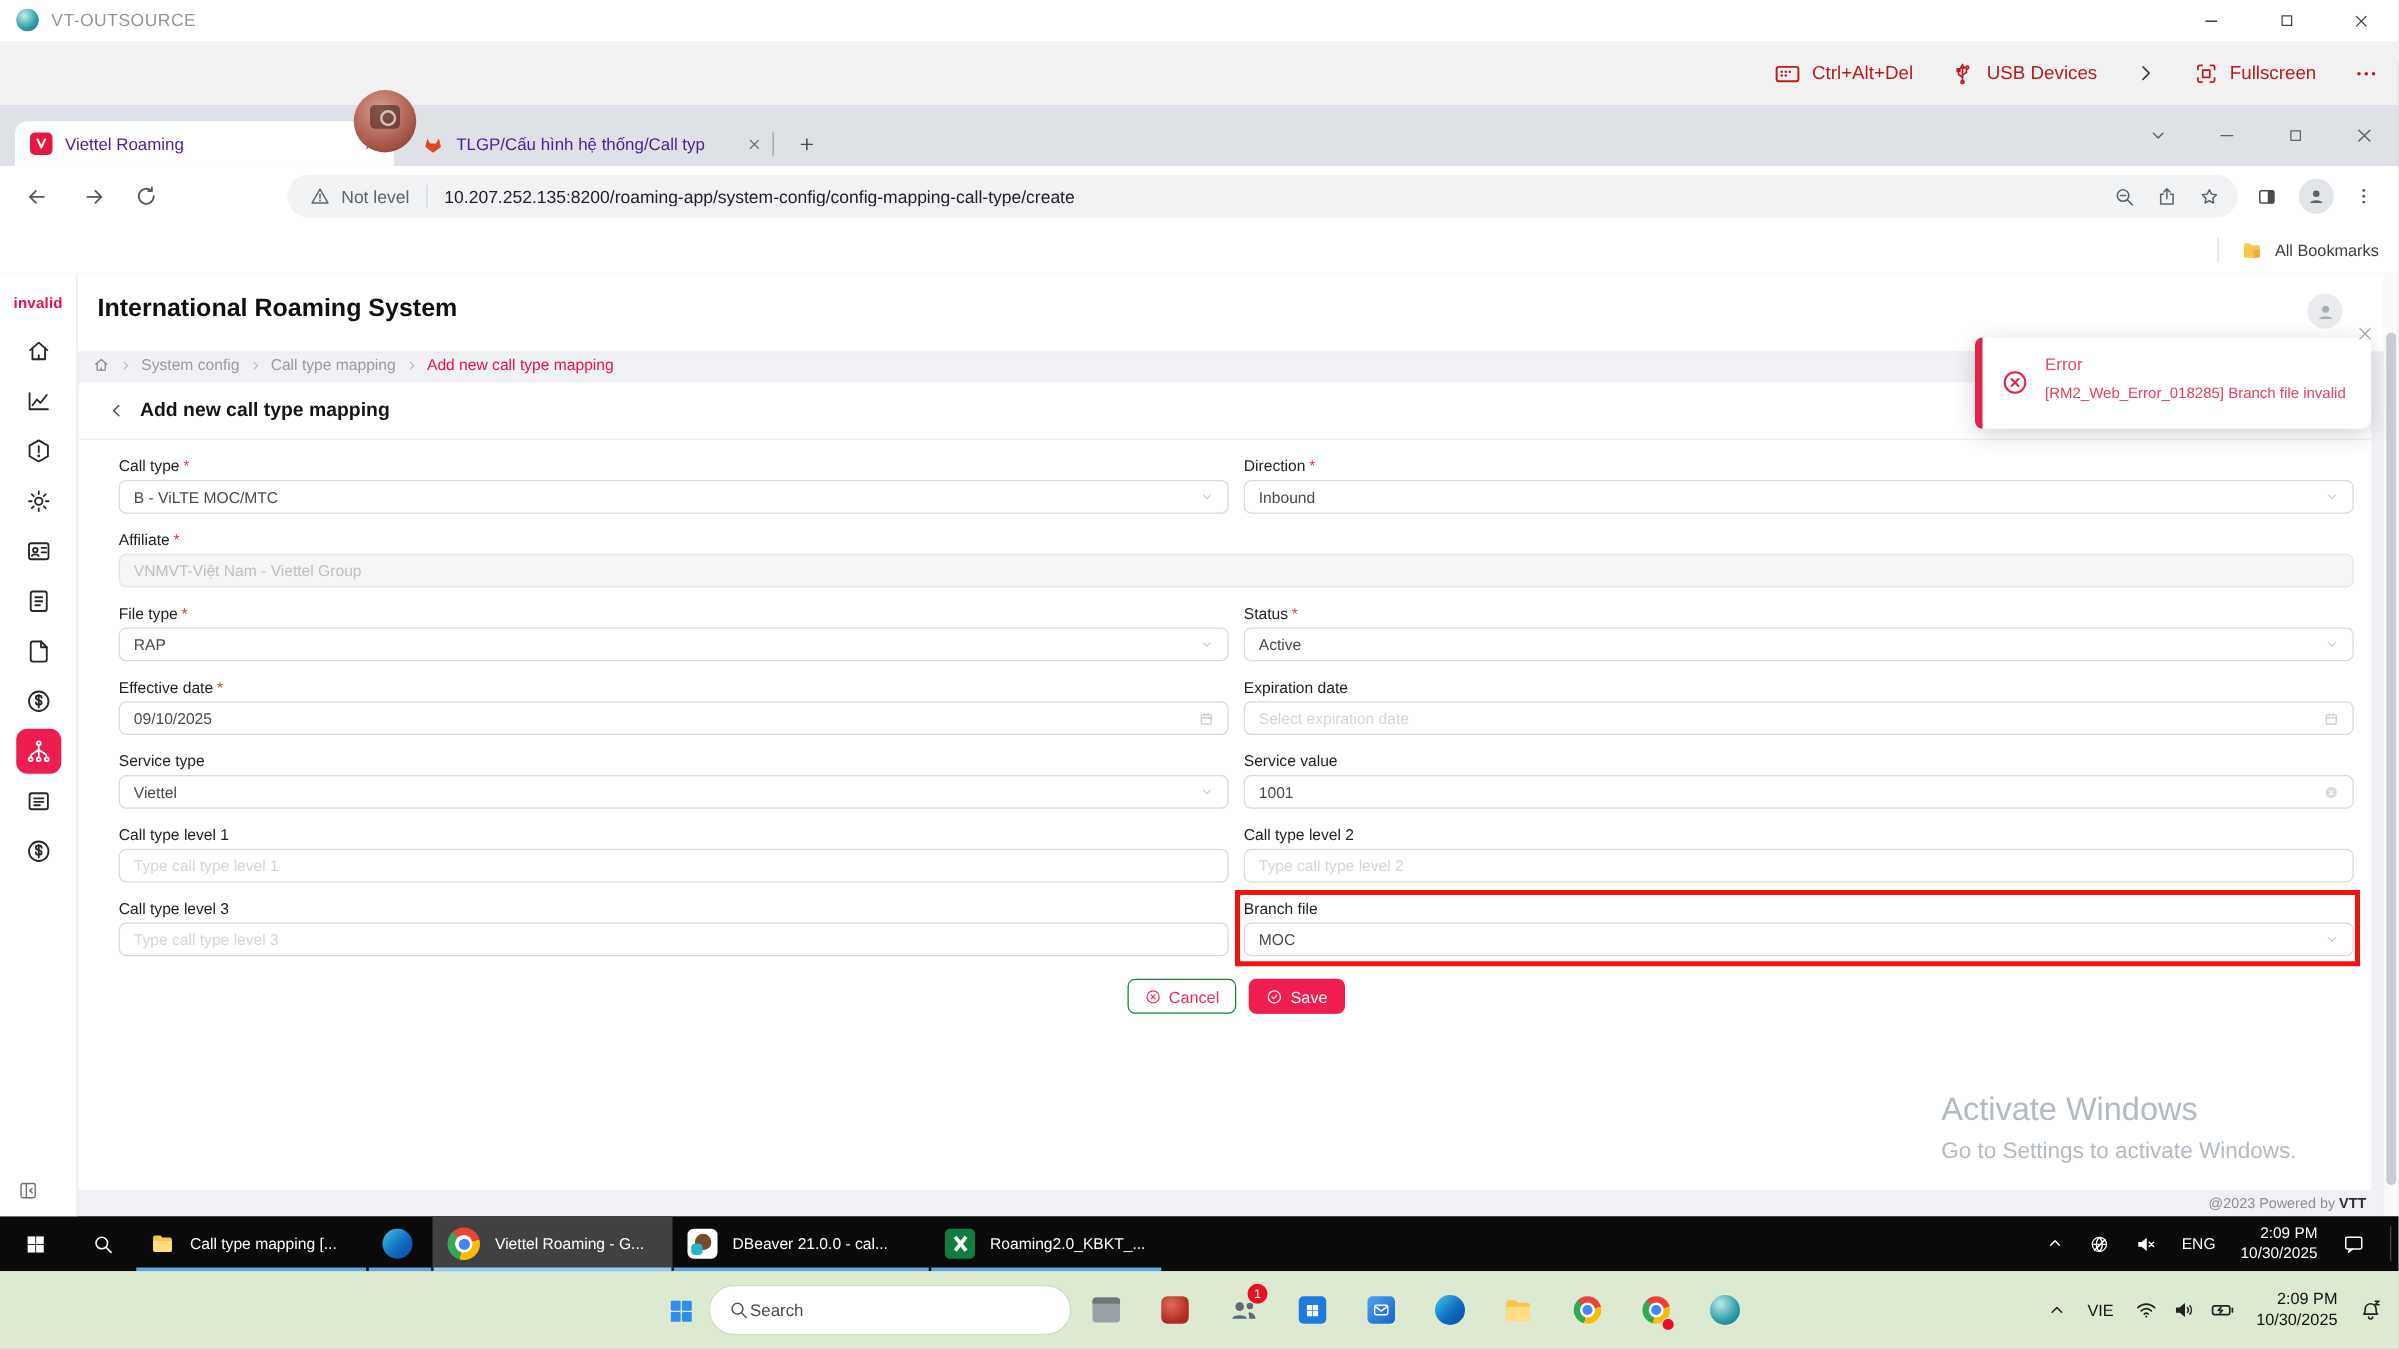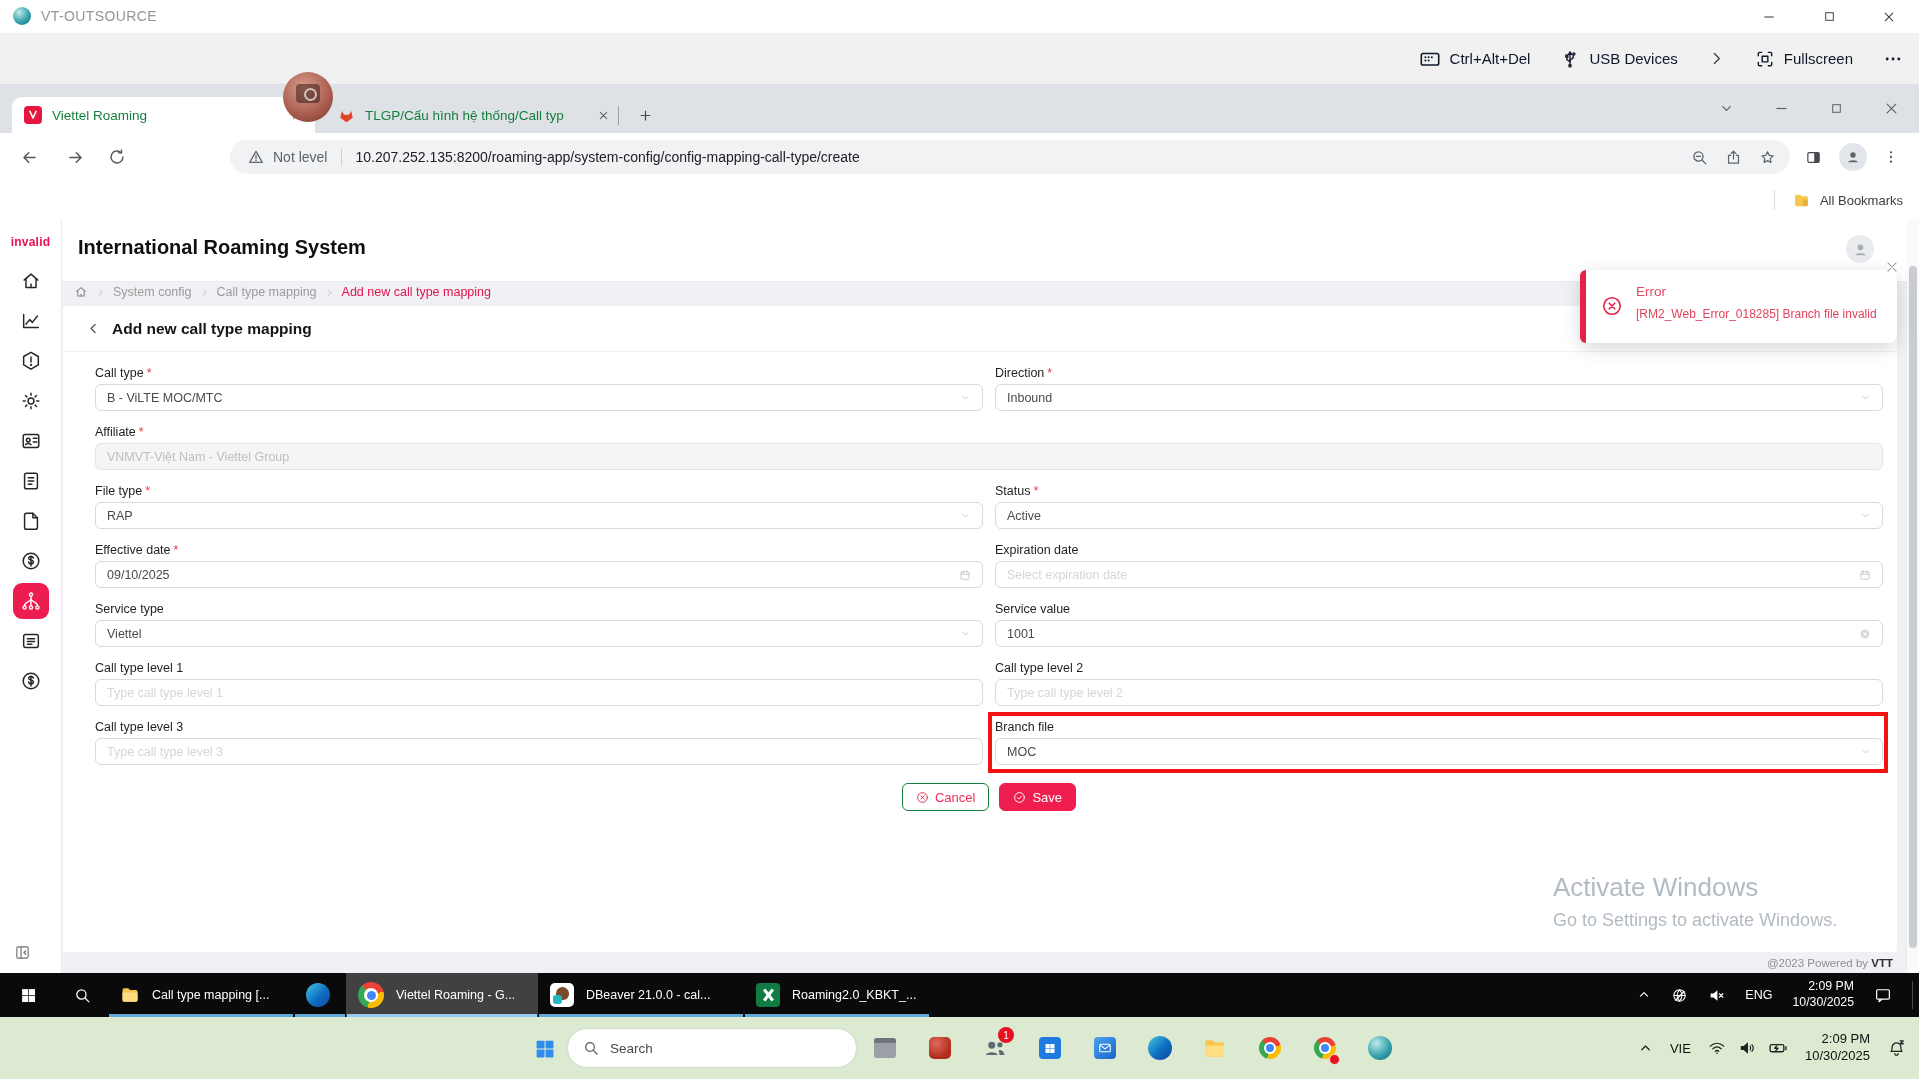--- a/index.html
+++ b/index.html
@@ -10,26 +10,26 @@
   
   .titlebar{position:absolute;top:0;left:0;right:0;height:50px;background:#fff;}
   .orb{position:absolute;left:13px;top:7px;width:18px;height:18px;border-radius:50%;
        background:radial-gradient(circle at 35% 30%,#c2ebea,#37a3ad 55%,#0d6b77);}
   .wtitle{position:absolute;left:41px;top:8px;font-size:14px;color:#8f979c;letter-spacing:.4px;}
   .winctl{position:absolute;right:0;top:0;height:33px;display:flex;}
   .wb{width:60px;height:33px;display:flex;align-items:center;justify-content:center;color:#3f3f3f;}
 
   .rdbar{position:absolute;top:33px;left:0;right:0;height:51px;background:#f1f1f1;
          display:flex;align-items:center;justify-content:flex-end;gap:30px;padding-right:16px;
-         font-size:15px;color:#0f172a;}
+         font-size:15px;color:#b91c1c;}
   .rditem{display:flex;align-items:center;gap:9px;cursor:default}
 
   
   .tabstrip{position:absolute;top:84px;left:0;right:0;height:49px;background:#dee1e6;}
-  .tab{position:absolute;top:13px;height:36px;display:flex;align-items:center;font-size:13.5px;color:#15803d;}
+  .tab{position:absolute;top:13px;height:36px;display:flex;align-items:center;font-size:13.5px;color:#4c1d95;}
   .tab.active{left:12px;width:283px;background:#fff;border-radius:10px 10px 0 0;padding:0 8px 0 12px;}
   .tab.inactive{left:334px;width:276px;padding:0 6px 0 4px;}
   .tablabel{flex:1;white-space:nowrap;overflow:hidden;margin-left:10px;}
   .tabclose{width:22px;height:22px;display:flex;align-items:center;justify-content:center;color:#5f6368;border-radius:50%;}
   .favV{width:18px;height:18px;border-radius:4px;background:#e6173e;display:flex;align-items:center;justify-content:center;flex:none}
   .avatarTab{position:absolute;left:283px;top:-12px;width:50px;height:50px;border-radius:50%;z-index:4;
       background:radial-gradient(circle at 42% 32%,#d99d8d,#a8594c 62%,#72352c);}
   .avatarTab .cam{position:absolute;left:13px;top:12px;width:24px;height:19px;border-radius:4px;background:rgba(56,28,24,.55);}
   .avatarTab .lens{position:absolute;left:21px;top:16px;width:9px;height:9px;border-radius:50%;border:2px solid rgba(235,220,215,.8);}
   .tabsep{position:absolute;left:618px;top:22px;width:1px;height:19px;background:#9aa0a6;}
@@ -118,21 +118,21 @@
   .rlabel{white-space:nowrap;overflow:hidden;max-width:128px;}
   .rtray{margin-left:auto;display:flex;align-items:center;gap:20px;padding-right:6px;font-size:12.5px;}
   .rtime{text-align:right;line-height:1.3;font-size:12.3px;}
   .rdivider{width:1px;height:28px;background:#4a4a4a;}
 
   
   .ltb{position:absolute;left:0;top:1017px;width:1919px;height:62px;background:#dbead0;color:#111;}
   .lgroup{position:absolute;left:521px;top:0;height:62px;display:flex;align-items:center;}
   .lslot{width:46px;height:62px;display:flex;align-items:center;justify-content:center;position:relative;}
   .islot{width:55px;height:62px;display:flex;align-items:center;justify-content:center;position:relative;}
-  .lsearch{width:290px;height:40px;border-radius:20px;background:#fff;display:flex;align-items:center;gap:11px;
+  .lsearch{width:290px;height:40px;border-radius:20px;background:#fff;display:flex;align-items:center;gap:1px;
            padding:0 15px;box-sizing:border-box;color:#494949;font-size:13.5px;border:1px solid #cfdcc6;}
   .badge{position:absolute;top:10px;right:8px;min-width:16px;height:16px;border-radius:8px;background:#e81123;color:#fff;
          font-size:10px;display:flex;align-items:center;justify-content:center;padding:0 3px;box-sizing:border-box;}
   .reddot{position:absolute;right:12px;bottom:14px;width:9px;height:9px;border-radius:50%;background:#e81123;border:1px solid #dbead0;}
   .ltray{position:absolute;right:0;top:0;height:62px;display:flex;align-items:center;gap:17px;padding-right:13px;font-size:13px;}
   .ltime{text-align:right;line-height:1.3;font-size:13px;}
 
   
   .chromeC{width:26px;height:26px;border-radius:50%;position:relative;flex:none;
      background:conic-gradient(from -45deg,#ea4335 0 120deg,#fbbc05 120deg 240deg,#34a853 240deg 360deg);}

